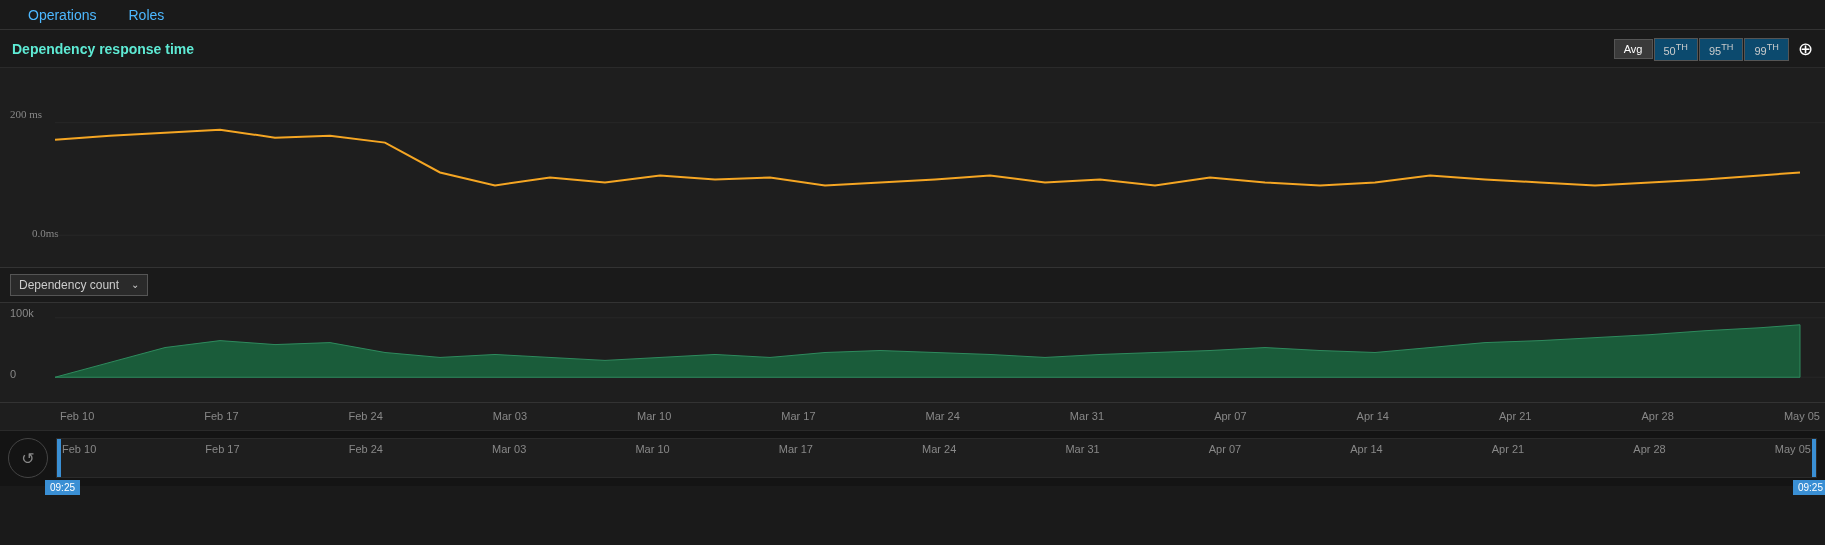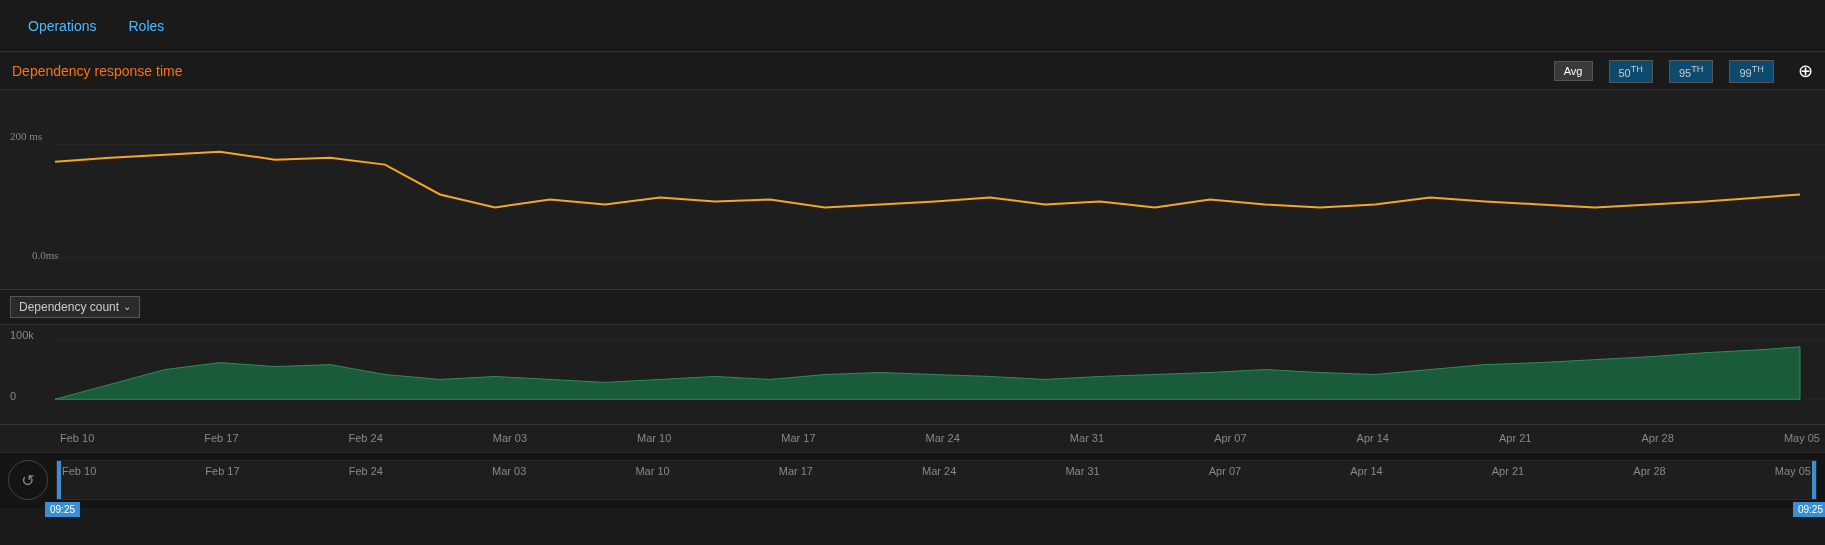--- a/index.html
+++ b/index.html
@@ -12,21 +12,21 @@
       height: 545px;
       overflow: hidden;
     }
 
     
     .tabs {
       display: flex;
       align-items: center;
       border-bottom: 1px solid #333;
       padding: 0 12px;
-      height: 52px;
+      height: 30px;
       background: #1a1a1a;
     }
     .tab {
       padding: 10px 16px;
       cursor: pointer;
       font-size: 14px;
       color: #4db8ff;
       position: relative;
     }
     .tab.active {
@@ -45,27 +45,27 @@
     
     .chart-header {
       display: flex;
       align-items: center;
       justify-content: space-between;
       padding: 8px 12px 6px 12px;
       background: #1a1a1a;
     }
     .chart-title {
       font-size: 14px;
-      color: #f97316;
-      font-weight: 400;
+      color: #5eead4;
+      font-weight: 700;
     }
     .btn-group {
       display: flex;
       align-items: center;
-      gap: 16px;
+      gap: 1px;
     }
     .btn-percentile {
       background: #0c4a6e;
       border: 1px solid #555;
       color: #ccc;
       padding: 3px 9px;
       font-size: 11px;
       cursor: pointer;
     }
     .btn-percentile.active {
@@ -120,21 +120,21 @@
     }
     .dep-dropdown {
       display: flex;
       align-items: center;
       background: #2a2a2a;
       border: 1px solid #555;
       padding: 3px 8px;
       cursor: pointer;
       color: #ccc;
       font-size: 12px;
-      gap: 4px;
+      gap: 12px;
     }
     .dep-dropdown .chevron {
       font-size: 10px;
     }
 
     
     .lower-chart {
       position: relative;
       height: 100px;
       background: #1e1e1e;

